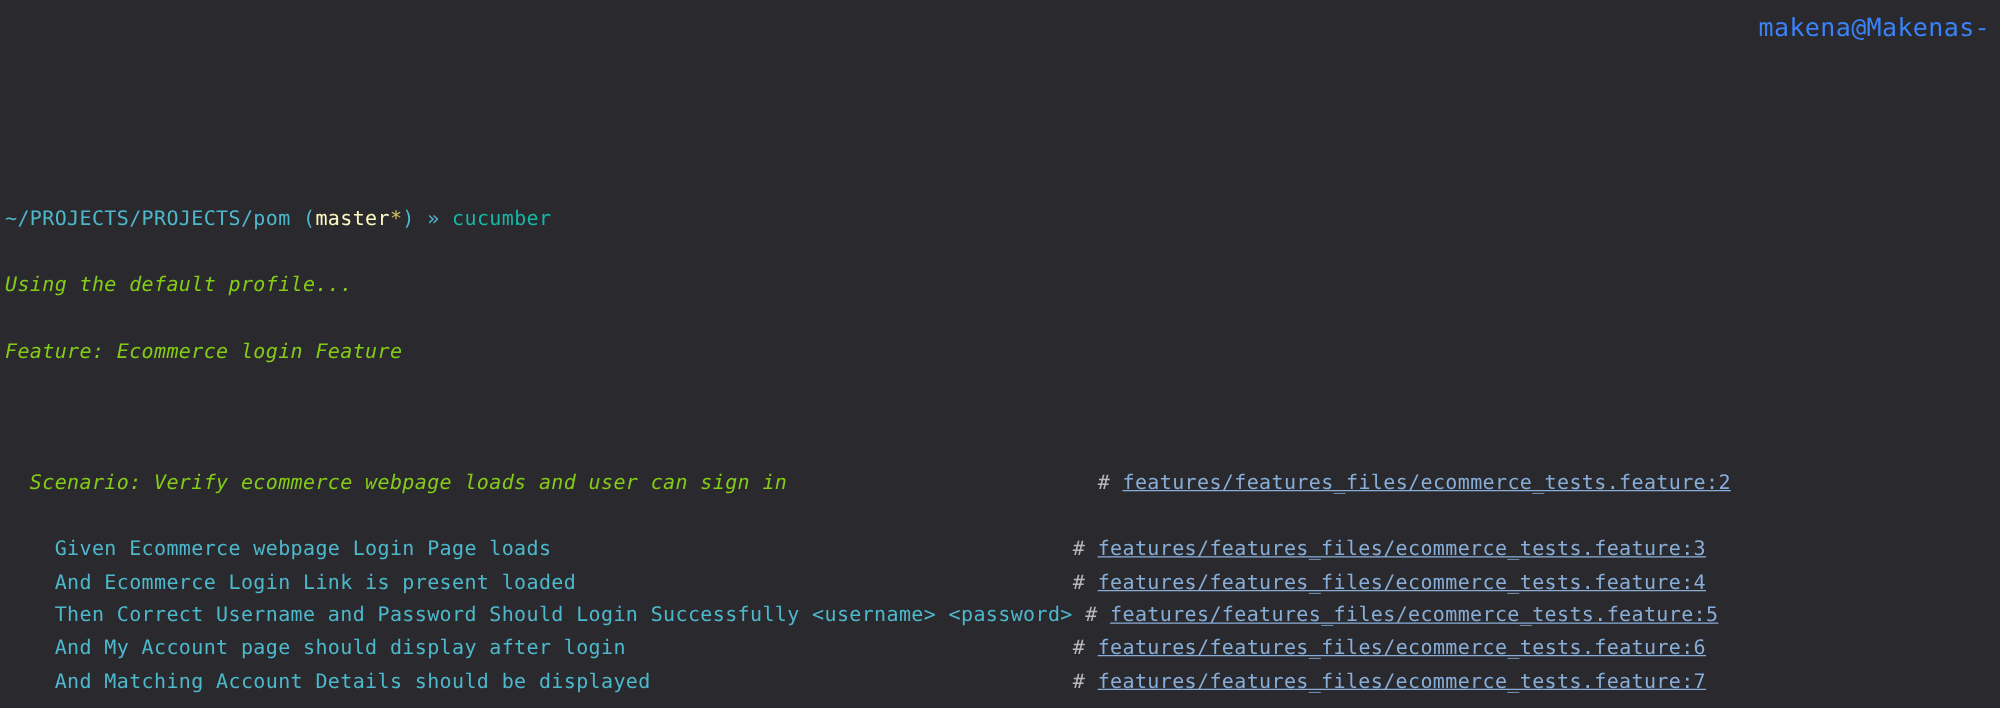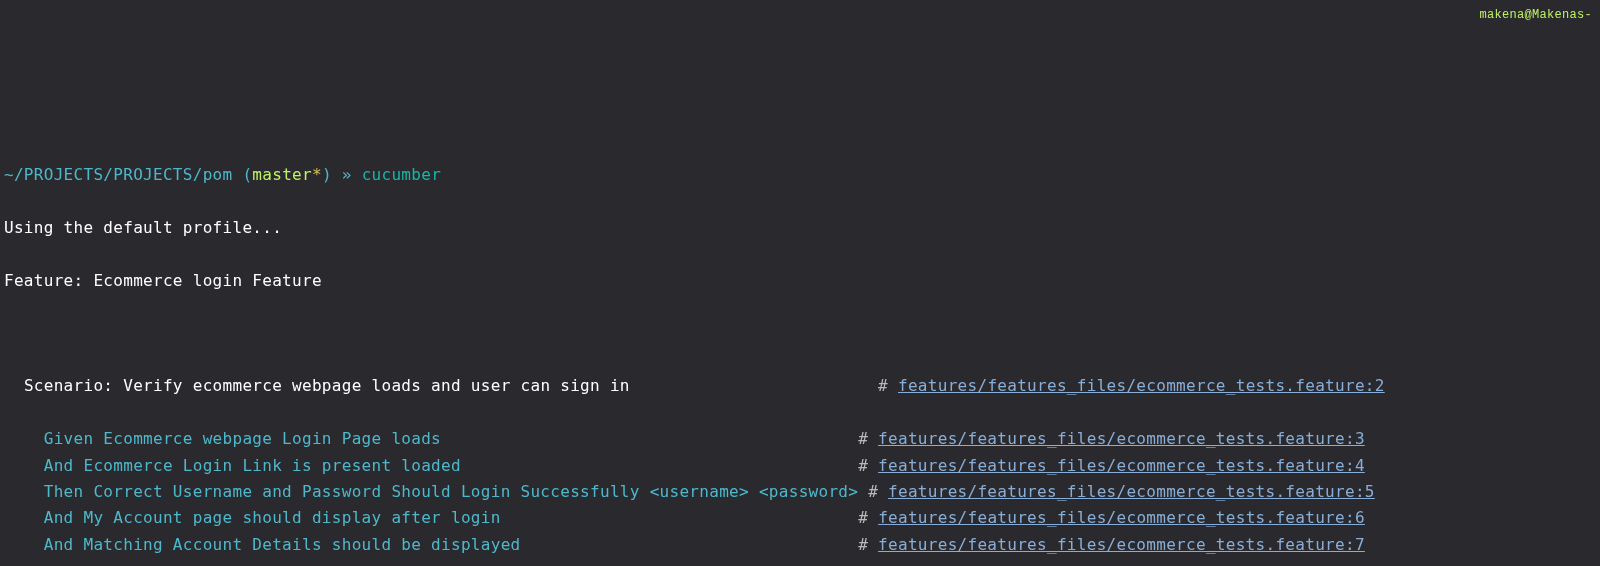--- a/index.html
+++ b/index.html
@@ -17,36 +17,35 @@
       width: 1600px;
       height: 566px;
       overflow: hidden;
       white-space: pre;
       letter-spacing: 0.3px;
     }
     .line {
       display: block;
     }
     .cyan { color: #4db8cc; }
-    .green { color: #bef264; }
+    .green { color: #fef9c3; }
     .yellow { color: #d4c25a; }
-    .gray { color: #ffffff; }
+    .gray { color: #84cc16; font-style: italic; }
     .white { color: #14b8a6; }
     .link {
       color: #88aed8;
       text-decoration: underline;
     }
     .hash { color: #b8b8b8; }
     .hostline {
       position: absolute;
       top: 6px;
       right: 8px;
-      color: #bef264;
-      font-size: 12px;
-      font-family: Liberation Mono, monospace;
+      color: #3b82f6;
+      font-size: 20px;
     }
   </style>
 </head>
 <body>
 
 
 
 <div class="hostline">makena@Makenas-</div>
 
 <span class="line"><span class="cyan">~/PROJECTS/PROJECTS/pom</span><span class="cyan"> (</span><span class="green">master</span><span class="yellow">*</span><span class="cyan">)</span><span class="cyan"> » </span><span class="white">cucumber</span></span>

